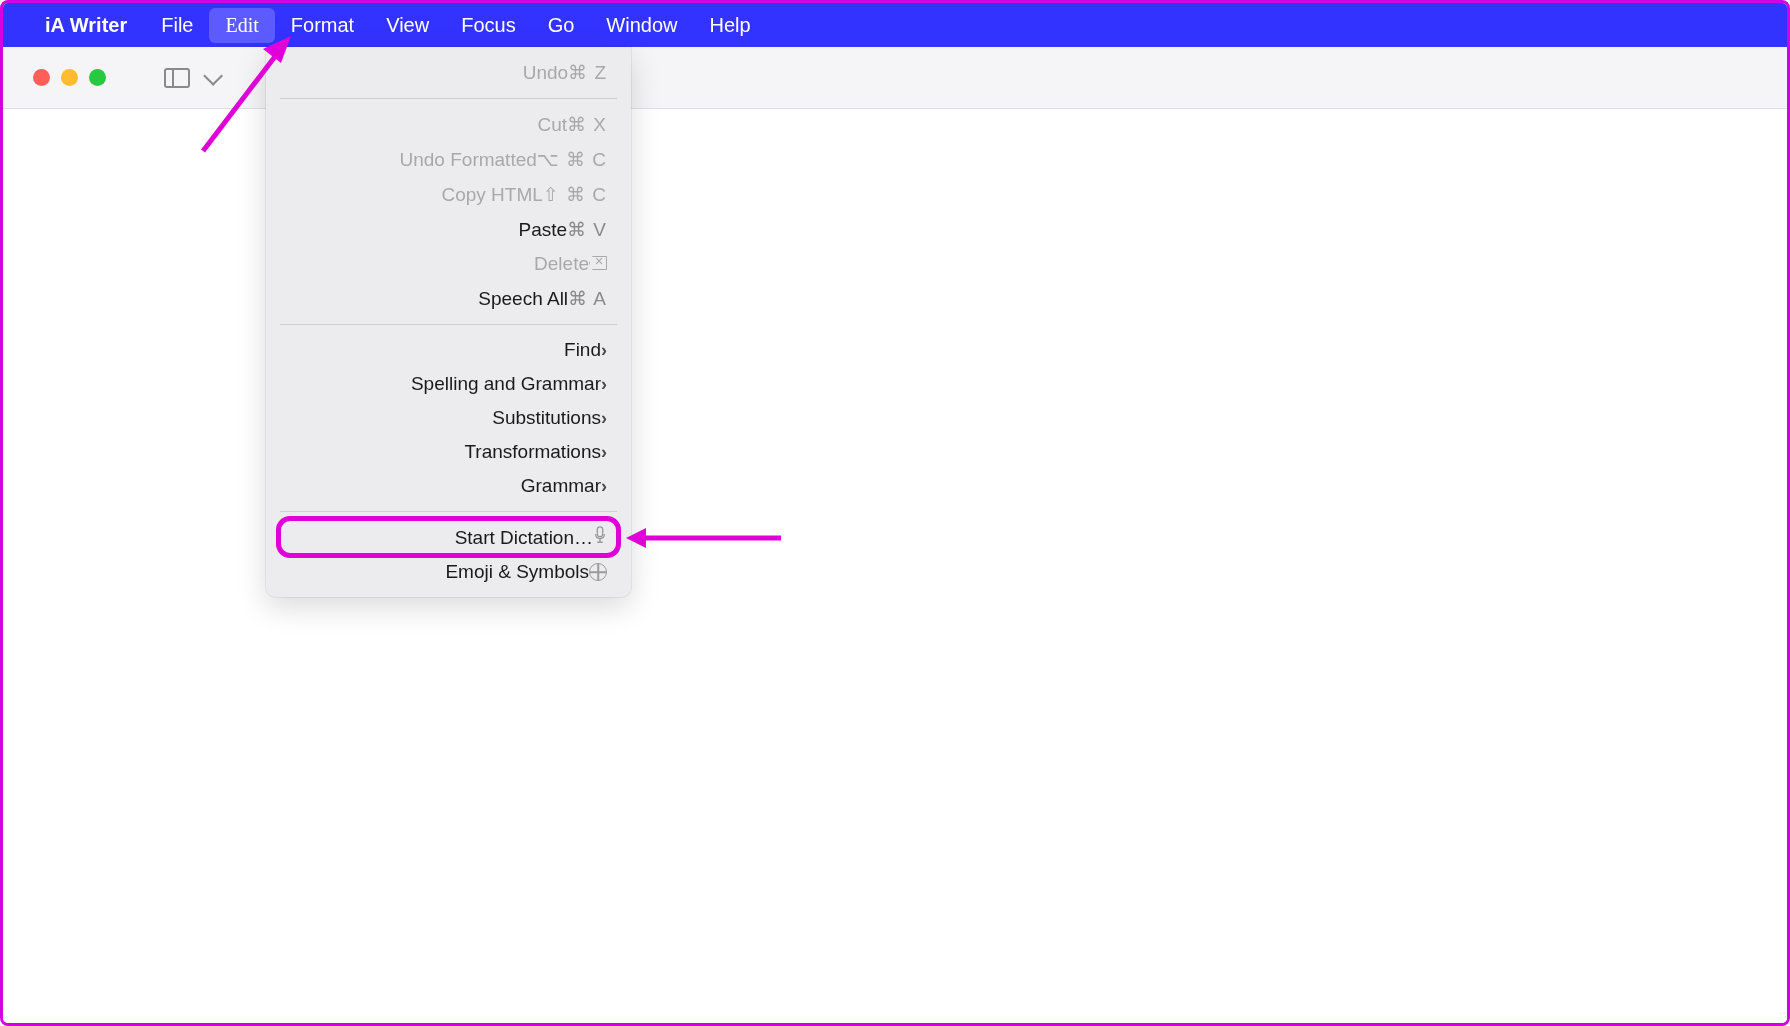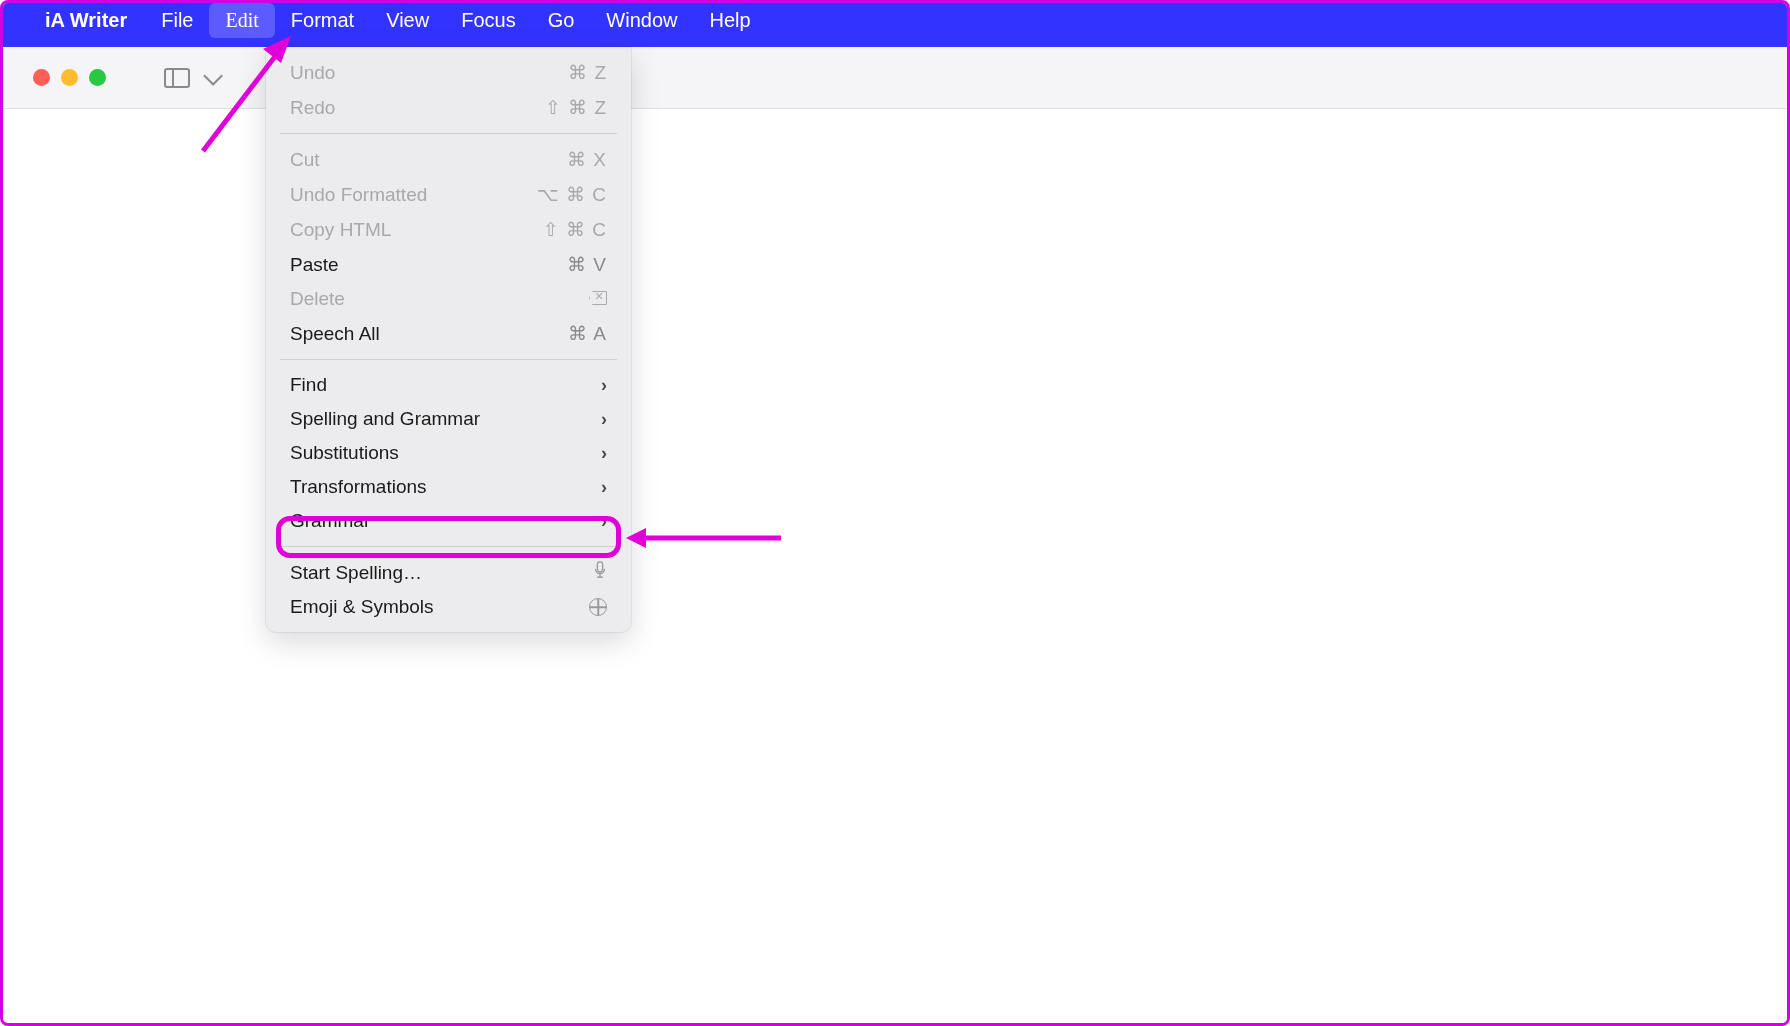--- a/index.html
+++ b/index.html
@@ -10,21 +10,21 @@
       height: 1026px;
       position: relative;
       overflow: hidden;
       border: 3px solid #d400e0;
       border-radius: 8px;
     }
     .menubar {
       background: #3333ff;
       height: 44px;
       display: flex;
-      align-items: flex-start;
+      align-items: center;
       padding: 0 18px;
       gap: 0;
       color: #fff;
       font-size: 20px;
       font-weight: 400;
     }
     .apple-logo {
       font-size: 22px;
       padding-right: 24px;
     }
@@ -90,21 +90,21 @@
       top: 44px;
       width: 365px;
       background: #ececee;
       border-radius: 0 0 10px 10px;
       box-shadow: 0 10px 30px rgba(0,0,0,0.15), 0 0 0 1px rgba(0,0,0,0.06);
       padding: 8px 0;
       font-size: 19px;
     }
     .menu-item {
       display: flex;
-      justify-content: space-between;
+      justify-content: flex-end;
       align-items: center;
       padding: 6px 24px;
       color: #1a1a1a;
       cursor: default;
     }
     .menu-item.disabled { color: #a9a9ab; }
     .menu-item .shortcut { color: #a9a9ab; font-size: 19px; letter-spacing: 1px; }
     .menu-item.enabled .shortcut { color: #8a8a8a; }
     .menu-sep {
       height: 1px;
@@ -190,24 +190,20 @@
 </div>
 
 <div class="content-area"></div>
 
 <div class="dropdown">
 
   <div class="menu-item disabled">
     <span>Undo</span>
     <span class="shortcut">⌘ Z</span>
   </div>
-  <div class="menu-item disabled">
-    <span>Redo</span>
-    <span class="shortcut">⇧ ⌘ Z</span>
-  </div>
   <div class="menu-sep"></div>
 
   <div class="menu-item disabled">
     <span>Cut</span>
     <span class="shortcut">⌘ X</span>
   </div>
   <div class="menu-item disabled">
     <span>Undo Formatted</span>
     <span class="shortcut">⌥ ⌘ C</span>
   </div>
@@ -245,21 +241,21 @@
     <span>Transformations</span>
     <span class="submenu-arrow">›</span>
   </div>
   <div class="menu-item enabled">
     <span>Grammar</span>
     <span class="submenu-arrow">›</span>
   </div>
   <div class="menu-sep"></div>
 
   <div class="menu-item enabled">
-    <span>Start Spelling…</span>
+    <span>Start Dictation…</span>
     <span>
       <svg class="mic-icon" viewBox="0 0 14 20">
           <rect x="4" y="1" width="6" height="11" rx="3" fill="none" stroke="#9a9a9c" stroke-width="1.5"></rect>
           <path d="M2 9a5 5 0 0 0 10 0M7 14v4M4 18h6" fill="none" stroke="#9a9a9c" stroke-width="1.5"></path>
         </svg>
     </span>
   </div>
   <div class="menu-item enabled">
     <span>Emoji &amp; Symbols</span>
     <span class="globe-icon"></span>

